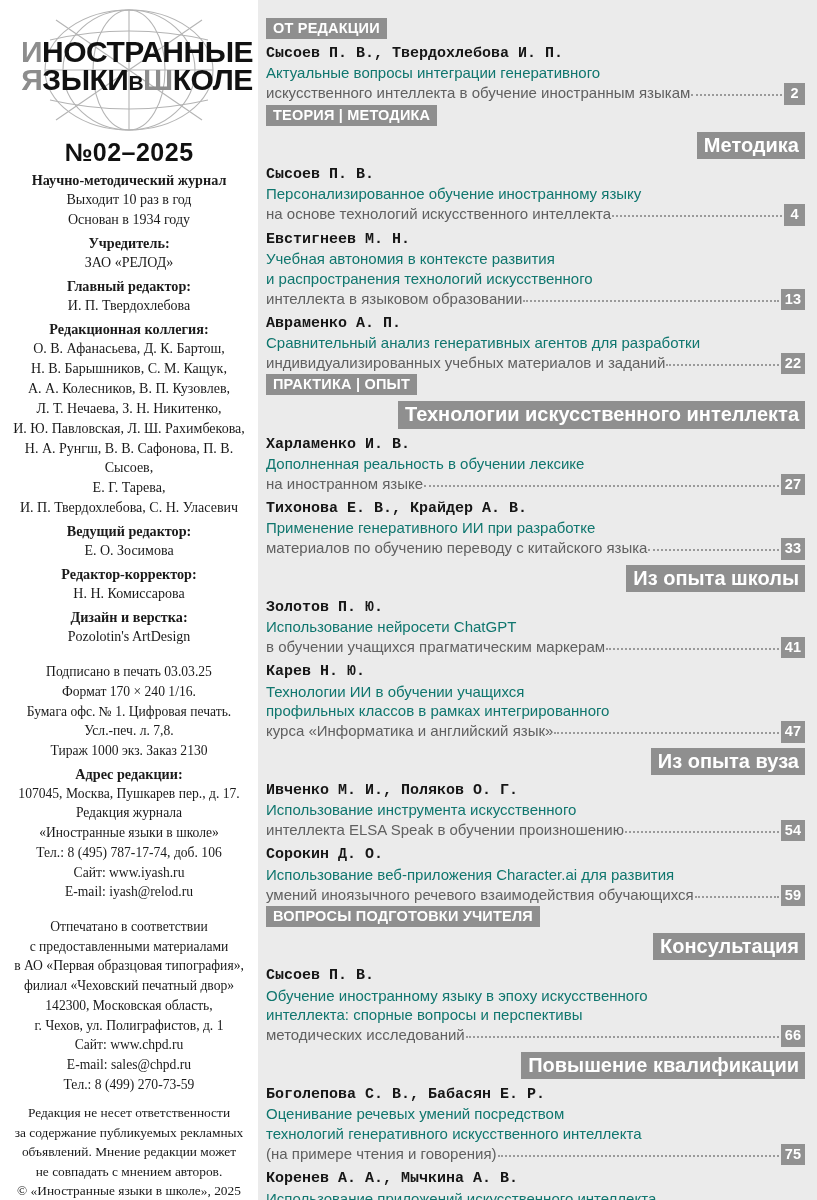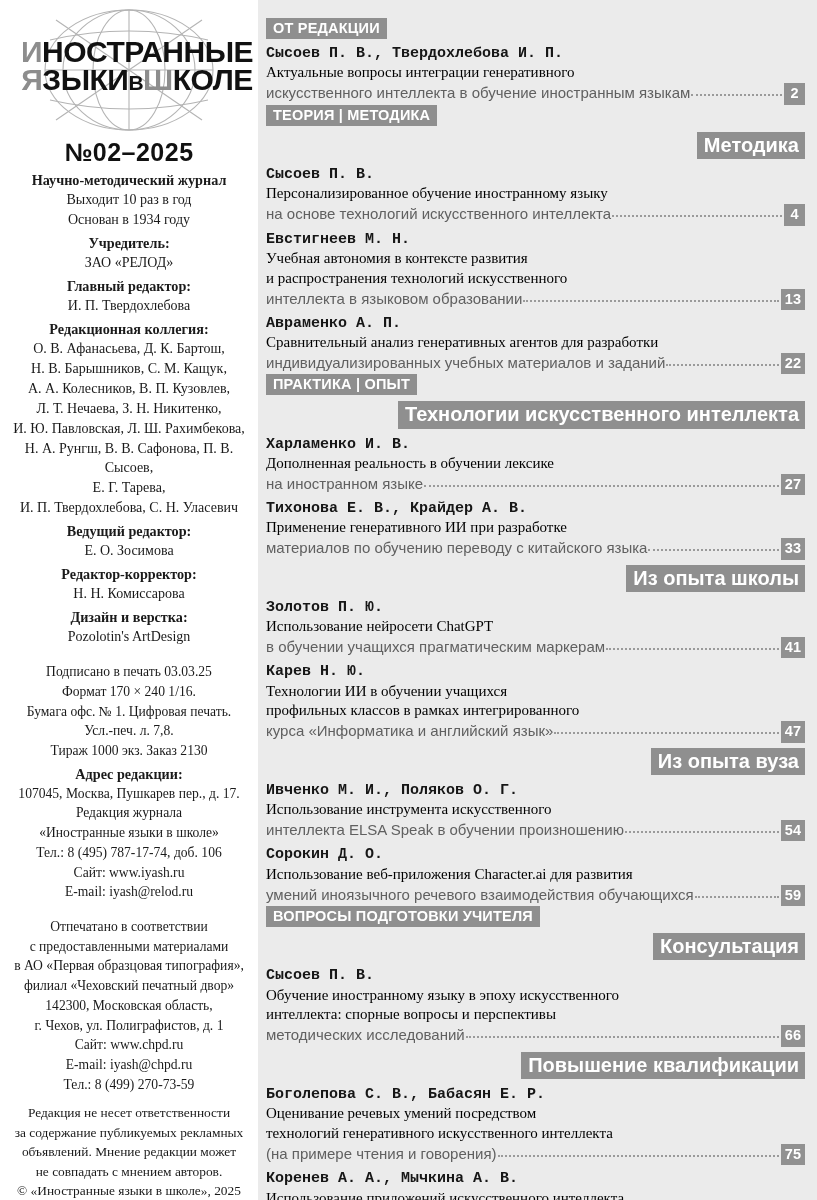--- a/index.html
+++ b/index.html
@@ -144,23 +144,23 @@
   }
   .authors {
     font-family: Liberation Mono, monospace;
     font-weight: bold;
     font-size: 15px;
     color: #161616;
     line-height: 1.28;
     padding-top: 2px;
   }
   .title-line {
-    font-family: Liberation Serif, serif;
+    font-family: Liberation Sans, sans-serif;
     font-size: 15px;
-    color: #000000;
+    color: #0f766e;
     line-height: 1.33;
     white-space: nowrap;
   }
   .title-last {
     display: flex;
     font-family: "Liberation Sans", sans-serif;
     font-size: 15px;
     color: #606060;
     line-height: 1.33;
   }
@@ -264,21 +264,21 @@
     <div class="sb-gap"></div>
 
     <div>
       <div class="sb-tight">Отпечатано в соответствии</div>
       <div class="sb-tight">с предоставленными материалами</div>
       <div class="sb-tight">в АО «Первая образцовая типография»,</div>
       <div class="sb-tight">филиал «Чеховский печатный двор»</div>
       <div class="sb-tight">142300, Московская область,</div>
       <div class="sb-tight">г. Чехов, ул. Полиграфистов, д. 1</div>
       <div class="sb-tight">Сайт: www.chpd.ru</div>
-      <div class="sb-tight">E-mail: iyash@chpd.ru</div>
+      <div class="sb-tight">E-mail: sales@chpd.ru</div>
       <div class="sb-tight">Тел.: 8 (499) 270-73-59</div>
     </div>
 
     <div class="sb-gap-sm"></div>
 
     <div>
       <div class="sb-small">Редакция не несет ответственности</div>
       <div class="sb-small">за содержание публикуемых рекламных</div>
       <div class="sb-small">объявлений. Мнение редакции может</div>
       <div class="sb-small">не совпадать с мнением авторов.</div>

